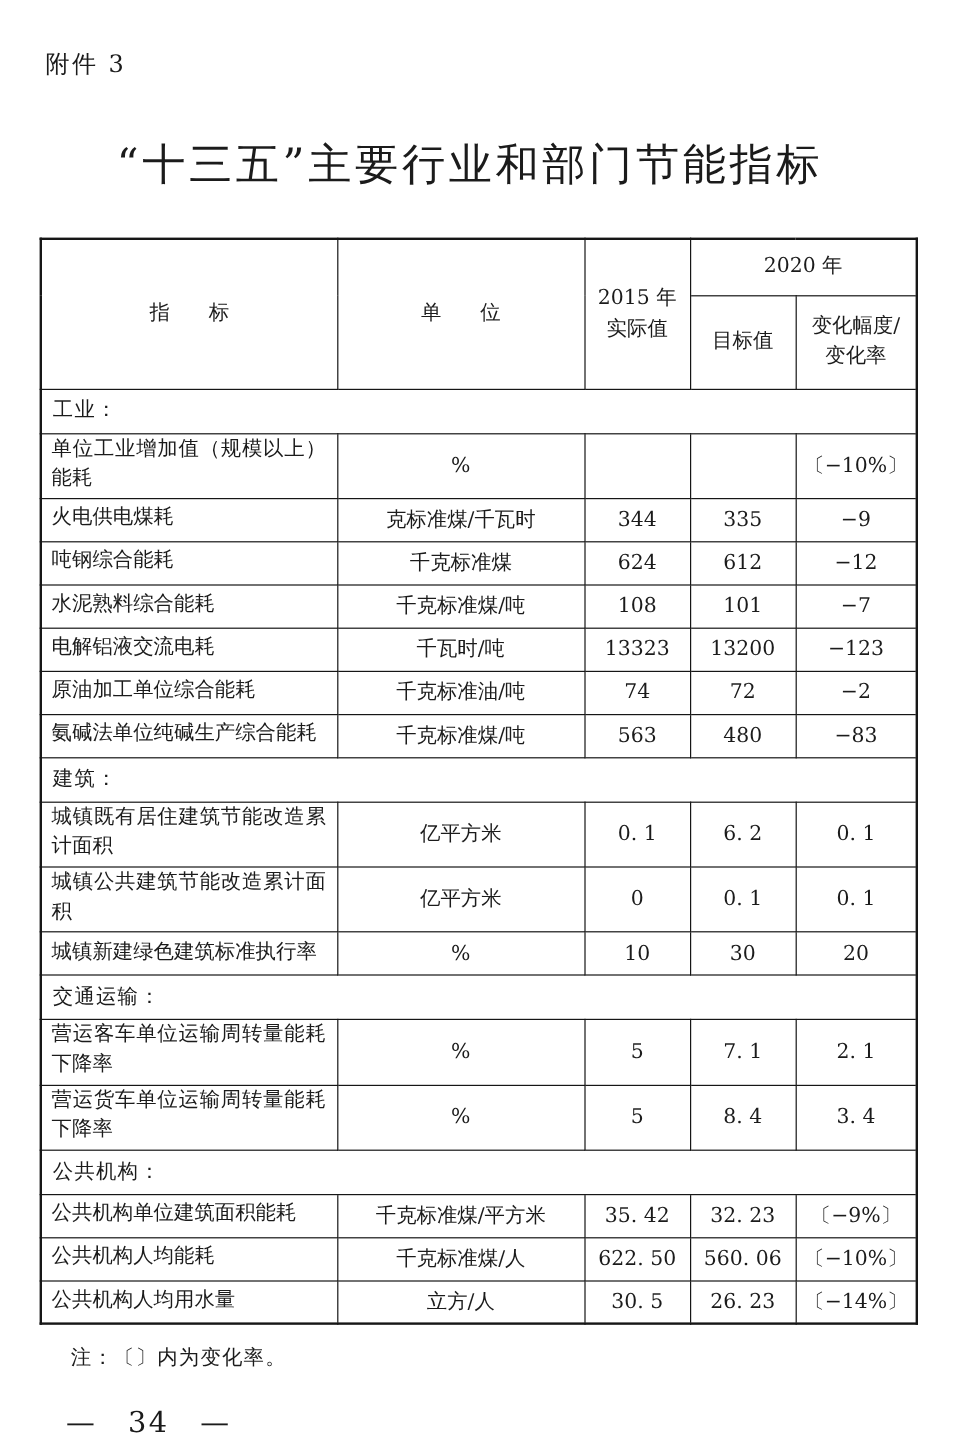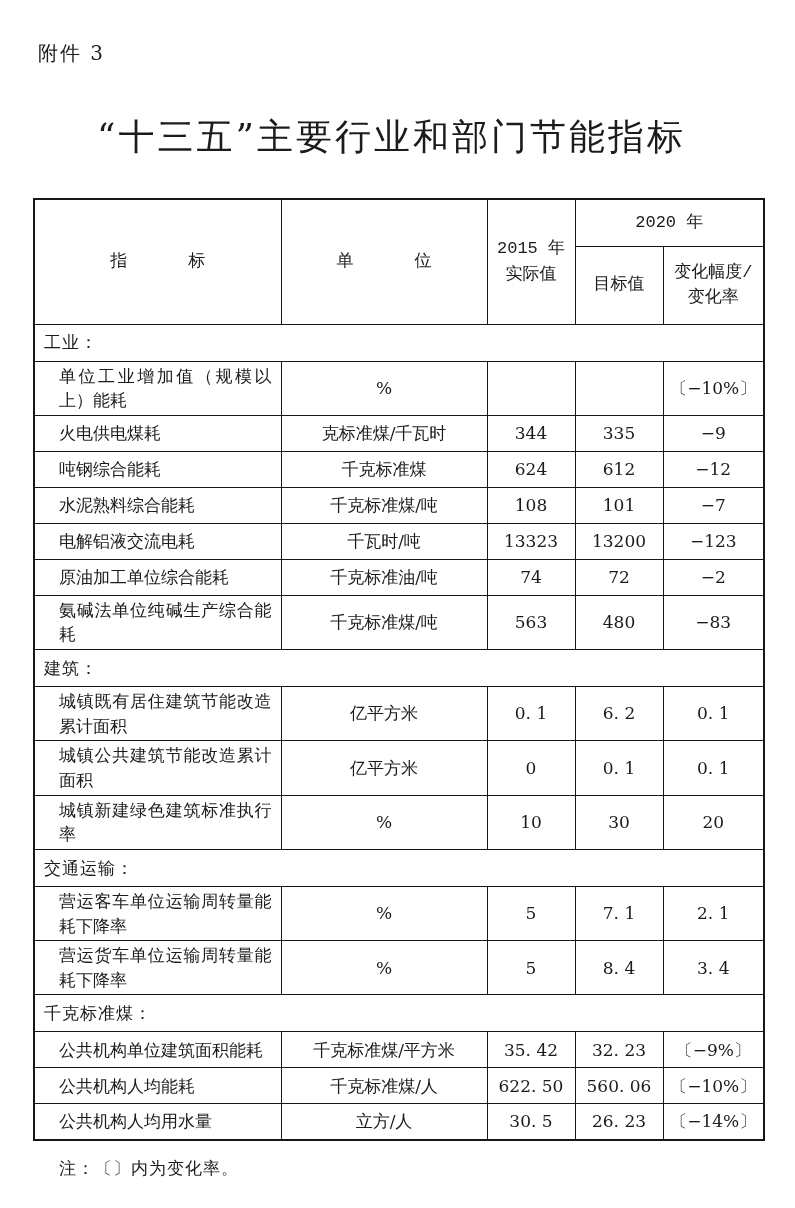--- a/index.html
+++ b/index.html
@@ -37,27 +37,27 @@
   }
   .indicators th, .indicators td {
     border: 1px solid #161616;
     font-size: 17px;
     font-weight: normal;
     padding: 2px 6px;
     vertical-align: middle;
   }
   .indicators thead tr.h-top { height: 47px; }
   .indicators thead tr.h-bottom { height: 78px; }
-  .indicators th { text-align: center; line-height: 1.5; font-family: Liberation Mono, monospace; }
+  .indicators th { text-align: center; line-height: 1.5; }
   .pre { white-space: pre-wrap; }
   .indicators td { height: 36px; line-height: 1.45; }
   td.ind {
     text-align: justify;
     text-justify: inter-character;
-    padding-left: 24px; padding-right: 9px;
+    padding-left: 8px; padding-right: 9px; font-family: Liberation Mono, monospace;
   }
   td.val { text-align: center; }
   td.section-cell {
     font-weight: normal;
     height: 37px;
     padding-left: 9px;
     letter-spacing: 1px;
   }
   .note {
     font-size: 17px;
@@ -190,21 +190,21 @@
           <td class="val">2. 1</td>
         </tr>
         <tr>
           <td class="ind">营运货车单位运输周转量能耗下降率</td>
           <td class="val">%</td>
           <td class="val">5</td>
           <td class="val">8. 4</td>
           <td class="val">3. 4</td>
         </tr>
         <tr>
-          <td colspan="5" class="section-cell">千克标准煤：</td>
+          <td colspan="5" class="section-cell">公共机构：</td>
         </tr>
         <tr>
           <td class="ind">公共机构单位建筑面积能耗</td>
           <td class="val">千克标准煤/平方米</td>
           <td class="val">35. 42</td>
           <td class="val">32. 23</td>
           <td class="val">〔−9%〕</td>
         </tr>
         <tr>
           <td class="ind">公共机构人均能耗</td>

